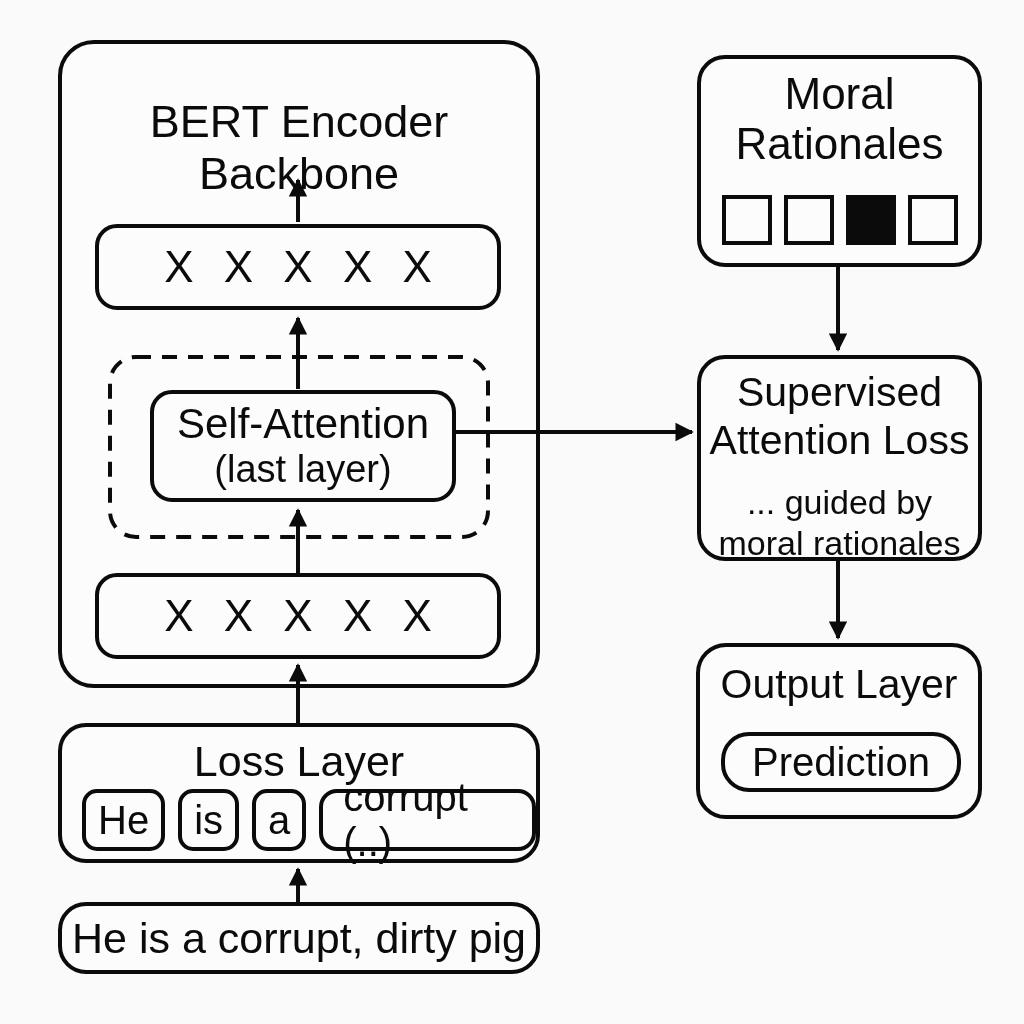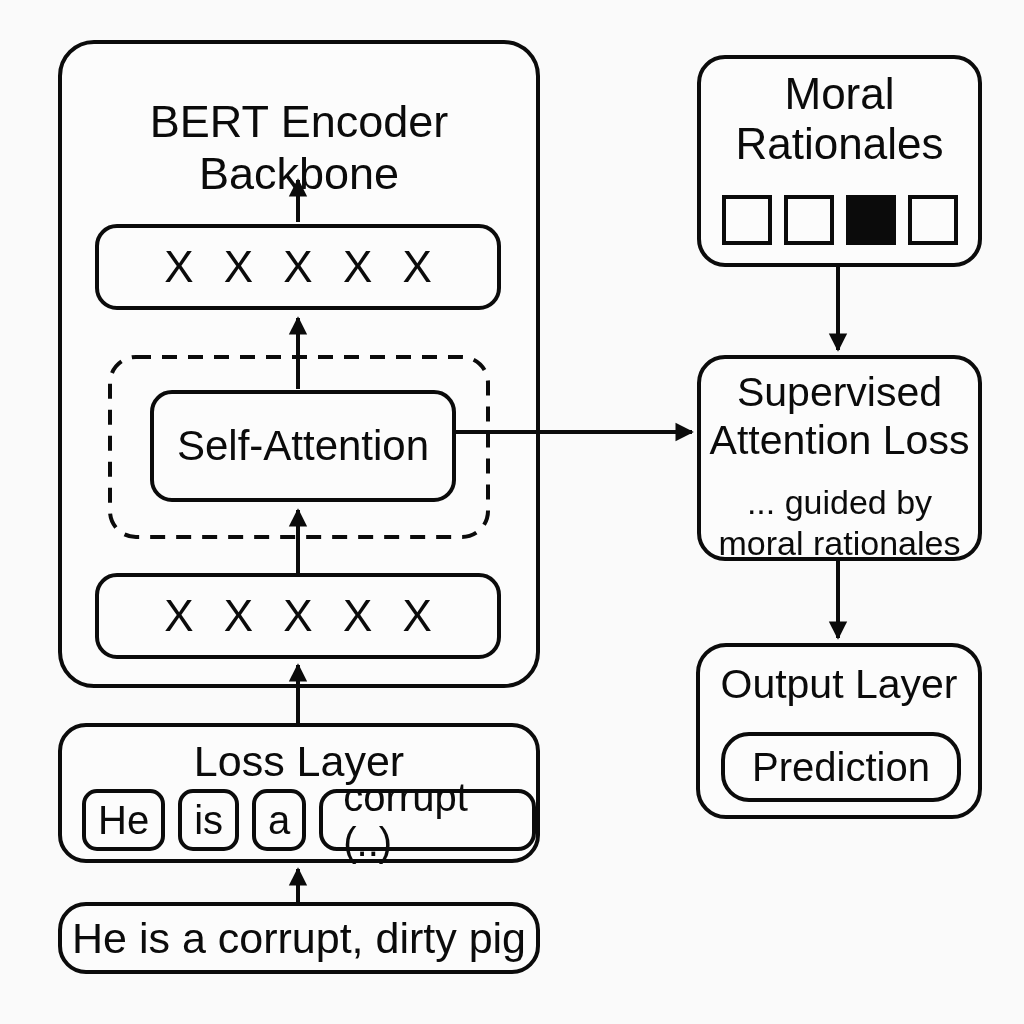--- a/index.html
+++ b/index.html
@@ -54,21 +54,21 @@
   .sq{width:50px;height:50px;border:4px solid var(--ink);background:var(--panel);box-sizing:border-box;}
   .sq.filled{background:var(--ink);}
   .sq.empty{background:var(--panel);}
   .loss-box{left:697px;top:355px;width:285px;height:206px;border-radius:28px;padding-top:10px;}
   .loss-box .t{font-size:41px;line-height:1.16;text-align:center;}
   .loss-box .s{font-size:34px;line-height:1.2;text-align:center;}
   .loss-box .s.first{margin-top:18px;}
   .output-box{left:696px;top:643px;width:286px;height:176px;border-radius:30px;}
   .output-title{position:absolute;left:0;top:14px;width:100%;font-size:41px;text-align:center;}
   .prediction-box{
-    position:absolute;left:21px;top:85px;width:240px;height:70px;border-radius:28px;
+    position:absolute;left:21px;top:85px;width:240px;height:60px;border-radius:28px;
     border:4px solid var(--ink);background:var(--panel);box-sizing:border-box;
     display:flex;align-items:center;justify-content:center;font-size:40px;
   }
   
   svg.overlay{position:absolute;left:0;top:0;width:1024px;height:1024px;pointer-events:none;}
   .arrowline{stroke:var(--ink);stroke-width:4;fill:none;}
   .dashedrect{stroke:var(--ink);stroke-width:4;fill:none;stroke-dasharray:15 11;}
   .arrowhead{fill:var(--ink);}
 </style>
 </head>
@@ -82,20 +82,21 @@
       <div>Backbone</div>
     </div>
   </div>
 
   <div class="xrow top">
     <span>X X X X X</span>
   </div>
 
   <div class="box self-attn">
     <div class="l1">Self-Attention</div>
+    <div class="l2">(last layer)</div>
   </div>
 
   <div class="xrow bottom">
     <span>X X X X X</span>
   </div>
 
   <div class="box input-box">
     <div class="input-title">Loss Layer</div>
     <div class="token-row">
       <div class="token">

